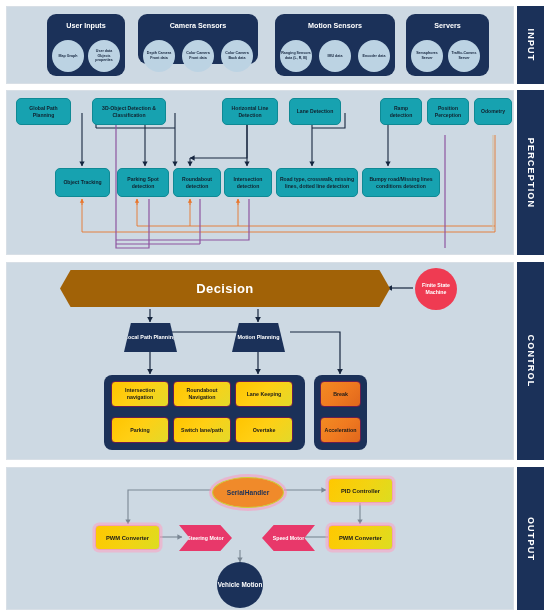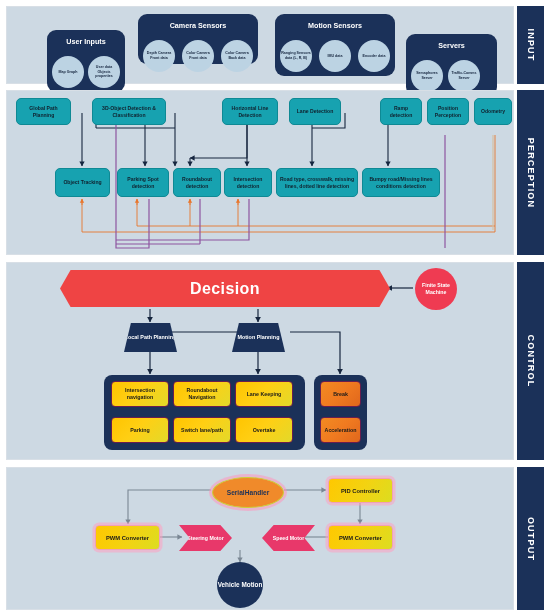--- a/index.html
+++ b/index.html
@@ -32,24 +32,24 @@
   .teal{
     position:absolute;background:#17a2b0;border-radius:5px;
     border:1px solid #0e8994;
     color:#10212e;font-size:5.1px;font-weight:bold;line-height:1.3;
     display:flex;align-items:center;justify-content:center;text-align:center;
     box-sizing:border-box;padding:1px 2px;
   }
 
   
   .hex{
-    position:absolute;background:#ef4444;
+    position:absolute;background:#a16207;
     clip-path:polygon(0% 50%,3.2% 0%,96.8% 0%,100% 50%,96.8% 100%,3.2% 100%);
     display:flex;align-items:center;justify-content:center;
-    color:#ffffff;font-size:16px;font-weight:bold;letter-spacing:.4px;
+    color:#ffffff;font-size:13px;font-weight:bold;letter-spacing:.4px;
   }
   .fsm{
     position:absolute;border-radius:50%;background:#ef3b52;
     color:#ffffff;font-size:5.2px;font-weight:bold;line-height:1.3;
     display:flex;align-items:center;justify-content:center;text-align:center;
   }
   .trap{
     position:absolute;background:#1b3159;
     clip-path:polygon(13% 0%,87% 0%,100% 100%,0% 100%);
     color:#ffffff;font-size:5.4px;font-weight:bold;line-height:1.35;
@@ -113,41 +113,41 @@
 </head>
 <body>
 
 <div id="root">
 
   <div class="panel" style="left:6px;top:6px;width:508px;height:78px;"></div>
   <div class="stripe" style="left:517px;top:6px;width:27px;height:78px;">
     <span>INPUT</span>
   </div>
 
-  <div class="grp" style="left:47px;top:30px;width:78px;height:62px;">
+  <div class="grp" style="left:47px;top:14px;width:78px;height:62px;">
     <div class="gtitle">User Inputs</div>
     <div class="circ" style="left:5px;top:26px;width:32px;height:32px;">Map Graph</div>
     <div class="circ" style="left:41px;top:26px;width:32px;height:32px;">User data Objects properties</div>
   </div>
 
   <div class="grp" style="left:138px;top:14px;width:120px;height:50px;">
     <div class="gtitle">Camera Sensors</div>
     <div class="circ" style="left:5px;top:26px;width:32px;height:32px;">Depth Camera Front data</div>
     <div class="circ" style="left:44px;top:26px;width:32px;height:32px;">Color Camera Front data</div>
     <div class="circ" style="left:83px;top:26px;width:32px;height:32px;">Color Camera Back data</div>
   </div>
 
   <div class="grp" style="left:275px;top:14px;width:120px;height:62px;">
     <div class="gtitle">Motion Sensors</div>
     <div class="circ" style="left:5px;top:26px;width:32px;height:32px;">Ranging Sensors data (L, R, B)</div>
     <div class="circ" style="left:44px;top:26px;width:32px;height:32px;">IMU data</div>
     <div class="circ" style="left:83px;top:26px;width:32px;height:32px;">Encoder data</div>
   </div>
 
-  <div class="grp" style="left:406px;top:14px;width:91px;height:62px;margin-top:20px;">
+  <div class="grp" style="left:406px;top:14px;width:83px;height:62px;">
     <div class="gtitle">Servers</div>
     <div class="circ" style="left:5px;top:26px;width:32px;height:32px;">Semaphores Server</div>
     <div class="circ" style="left:42px;top:26px;width:32px;height:32px;">Traffic-Comms Server</div>
   </div>
 
   <div class="panel" style="left:6px;top:90px;width:508px;height:165px;"></div>
   <div class="stripe" style="left:517px;top:90px;width:27px;height:165px;">
     <span>PERCEPTION</span>
   </div>
 

